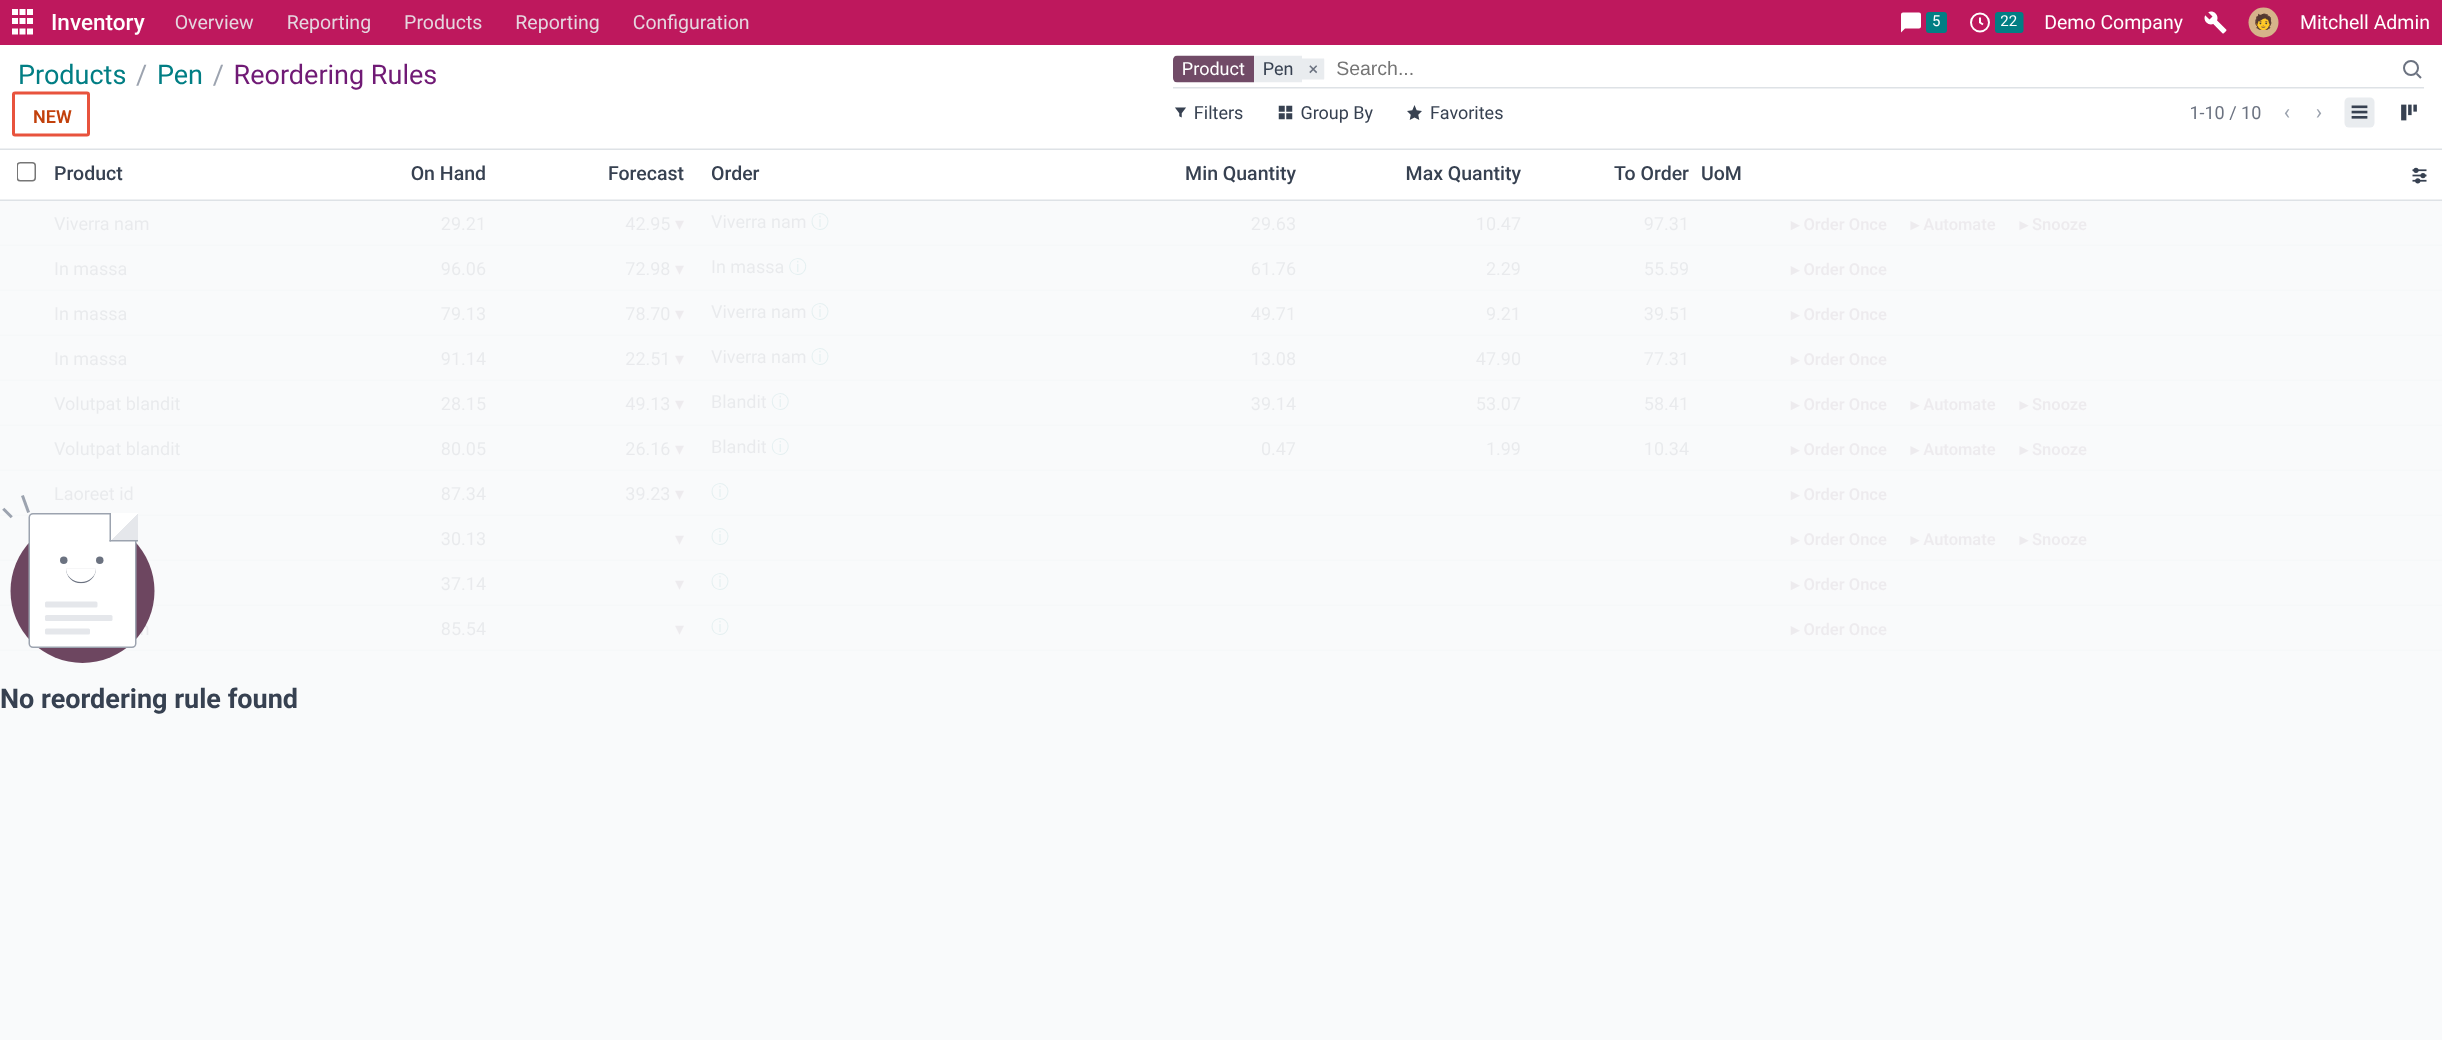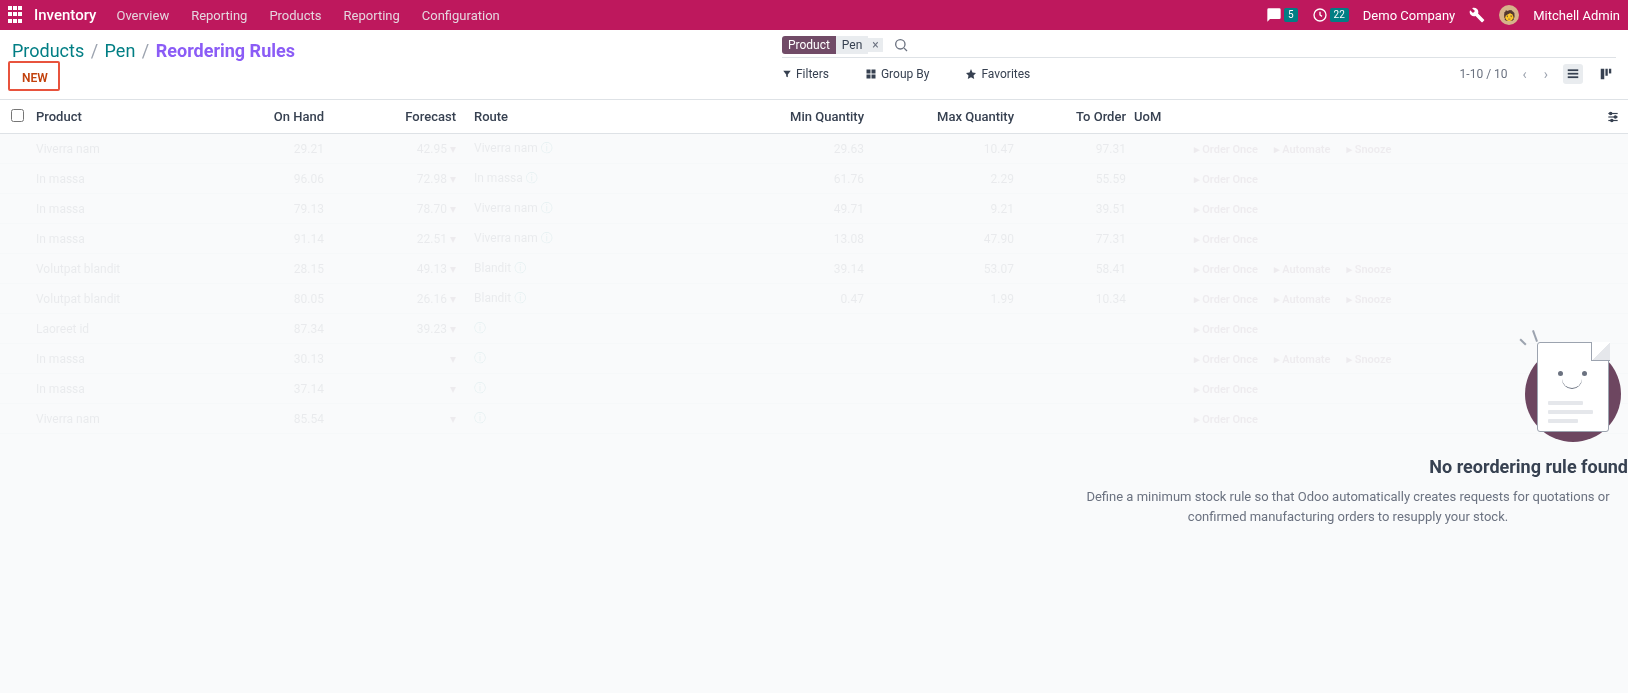--- a/index.html
+++ b/index.html
@@ -17,33 +17,33 @@
   .badge { background: #017e84; color: #fff; font-size: 10px; padding: 0 4px; border-radius: 2px; line-height: 14px; }
   .company { color: #fff; font-size: 13px; }
   .avatar { width: 20px; height: 20px; border-radius: 50%; background: #d6b38a; display: inline-flex; align-items: center; justify-content: center; font-size: 10px; color: #5a3d1f; overflow: hidden; }
   
   
   .ctrl { background: #fff; border-bottom: 1px solid #dee2e6; display: flex; padding: 6px 12px 0px 12px; min-height: 70px; }
   .ctrl-left { flex: 0 0 48%; }
   .breadcrumb { font-size: 18px; color: #6b7280; margin-bottom: 6px; padding-top: 4px; }
   .breadcrumb a { color: #017e84; text-decoration: none; }
   .breadcrumb .sep { color: #9ca3af; padding: 0 2px; }
-  .breadcrumb .current { color: #8b5cf6; font-weight: 700; }
+  .breadcrumb .current { color: #701a75; font-weight: 400; }
   .new-btn { display: inline-block; color: #c2410c; font-weight: 600; font-size: 12px; padding: 4px 10px; cursor: pointer; }
   .highlight-box { position: absolute; border: 2px solid #e8533d; border-radius: 2px; }
   .ctrl-right { flex: 1; display: flex; flex-direction: column; }
   .searchrow { display: flex; align-items: center; border-bottom: 1px solid #dee2e6; padding-bottom: 3px; margin-bottom: 6px; }
   .chip { display: inline-flex; align-items: center; font-size: 12px; border-radius: 3px; overflow: hidden; margin-right: 6px; }
   .chip .k { background: #714b67; color: #fff; padding: 2px 6px; }
   .chip .v { background: #e9ecef; color: #374151; padding: 2px 6px; }
   .chip .x { padding: 0 4px; color: #6b7280; cursor: pointer; background:#e9ecef; }
   .search-input { flex: 1; border: none; outline: none; font-size: 13px; background: transparent; padding: 2px; }
   .search-icon { color: #6b7280; margin-left: 4px; }
   .toolbar-row { display: flex; align-items: center; justify-content: space-between; font-size: 12px; color: #374151; padding-bottom: 6px;}
-  .tool-group { display: flex; gap: 36px; }
+  .tool-group { display: flex; gap: 22px; }
   .tool { display: inline-flex; align-items: center; gap: 4px; cursor: pointer; color: #374151; }
   .pager-group { display: flex; align-items: center; gap: 13px; }
   .pager-text { color: #6b7280; }
   .pager-arrow { color: #9ca3af; cursor: pointer; padding: 0 2px; font-size: 14px; }
   .view-btn { width: 20px; height: 20px; display: inline-flex; align-items: center; justify-content: center; cursor: pointer; color:#374151; }
   .view-btn.active { background: #e9ecef; border-radius: 3px;}
   
   
   .thead-row { background: #fff; display: flex; align-items: center; border-bottom: 1px solid #dee2e6; height: 34px; font-size: 13px; color: #374151; font-weight: 500; }
   .thead-row .cb { width: 34px; text-align: center; }
@@ -61,21 +61,21 @@
   
   
   .ghost-area { position: relative; }
   .ghost-rows { opacity: 0.08; }
   .ghost-row { display: flex; align-items: center; height: 30px; border-bottom: 1px solid #dee2e6; font-size: 12px; color: #374151; }
   .ghost-row .cb { width: 34px; }
   .ghost-row .val { }
   .act-btn { color: #714b67; font-weight: 600; font-size: 11px; display: inline-flex; align-items: center; gap: 3px; margin-right: 16px; }
   
   
-  .empty { position: absolute; top: 200px; left: 0; right: 0; display: flex; flex-direction: column; align-items: flex-end; color: #374151; }
+  .empty { position: absolute; top: 200px; left: 0; right: 0; display: flex; flex-direction: column; align-items: flex-start; color: #374151; }
   .empty-illustration { position: relative; width: 110px; height: 110px; margin-bottom: 12px; }
   .illus-circle { position: absolute; width: 96px; height: 96px; border-radius: 50%; background: #6d4660; left: 7px; top: 12px; }
   .illus-page { position: absolute; width: 72px; height: 90px; background: #fff; border: 1.5px solid #9ca3af; border-radius: 3px; left: 19px; top: 8px; }
   .illus-page::after { content: ""; position: absolute; top: -1.5px; right: -1.5px; width: 18px; height: 18px; background: linear-gradient(135deg, #fff 50%, #e5e7eb 50%); border-left: 1.5px solid #9ca3af; border-bottom: 1.5px solid #9ca3af; }
   .face-eye { position: absolute; width: 5px; height: 5px; border-radius: 50%; background: #6b7280; top: 28px; }
   .face-eye.l { left: 20px; } .face-eye.r { left: 44px; }
   .face-smile { position: absolute; width: 20px; height: 10px; border: 1.5px solid #6b7280; border-top: none; border-left: none; border-right: none; border-radius: 0 0 12px 12px; top: 36px; left: 24px; }
   .page-lines { position: absolute; left: 10px; right: 10px; top: 58px; }
   .page-lines div { height: 4px; background: #e5e7eb; margin-bottom: 5px; border-radius: 1px; }
   .page-lines div:nth-child(1){ width:70%; } .page-lines div:nth-child(2){ width:90%; } .page-lines div:nth-child(3){ width:60%; }
@@ -149,20 +149,21 @@
       <div class="highlight-box" style="left:-4px; top:-6px; width:52px; height:30px;"></div>
     </div>
   </div>
   <div class="ctrl-right">
     <div class="searchrow">
       <div class="chip">
         <span class="k">Product</span>
         <span class="v">Pen</span>
         <span class="x">×</span>
       </div>
+      <input class="search-input" placeholder="Search..." style="">
       <span class="search-icon">
         <svg width="16" height="16" viewBox="0 0 24 24" fill="none" stroke="#6b7280" stroke-width="2">
             <circle cx="11" cy="11" r="7"></circle>
             <path d="m21 21-4.3-4.3"></path>
           </svg>
       </span>
     </div>
     <div class="toolbar-row">
       <div class="tool-group">
         <div class="tool">
@@ -205,21 +206,21 @@
       </div>
     </div>
   </div>
 </div>
 
 <div class="thead-row">
   <div class="cb"><input type="checkbox" style=""></div>
   <div class="col-product">Product</div>
   <div class="col-onhand">On Hand</div>
   <div class="col-forecast">Forecast</div>
-  <div class="col-route">Route</div>
+  <div class="col-route">Order</div>
   <div class="col-min">Min Quantity</div>
   <div class="col-max">Max Quantity</div>
   <div class="col-toorder">To Order</div>
   <div class="col-uom">UoM</div>
   <div class="col-actions"></div>
   <div class="col-options">
     <svg width="14" height="14" viewBox="0 0 24 24" fill="none" stroke="#374151" stroke-width="2">
         <line x1="4" y1="6" x2="20" y2="6"></line>
         <line x1="4" y1="12" x2="20" y2="12"></line>
         <line x1="4" y1="18" x2="20" y2="18"></line>
@@ -376,15 +377,14 @@
             <div></div>
             <div></div>
           </div>
       </div>
       <div class="sparks">
           <span class="s1"></span>
           <span class="s2"></span>
         </div>
     </div>
     <h2>No reordering rule found</h2>
-    <p>Define a minimum stock rule so that Odoo automatically creates requests for quotations or confirmed manufacturing orders to resupply your stock.</p>
   </div>
 </div>
 
 </body></html>

